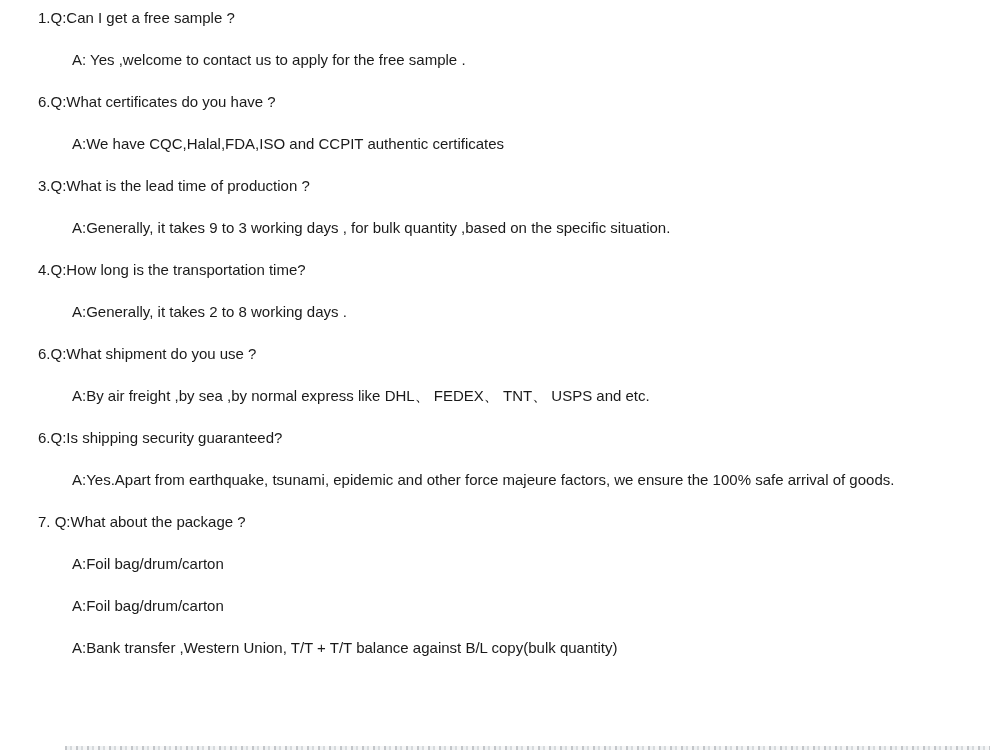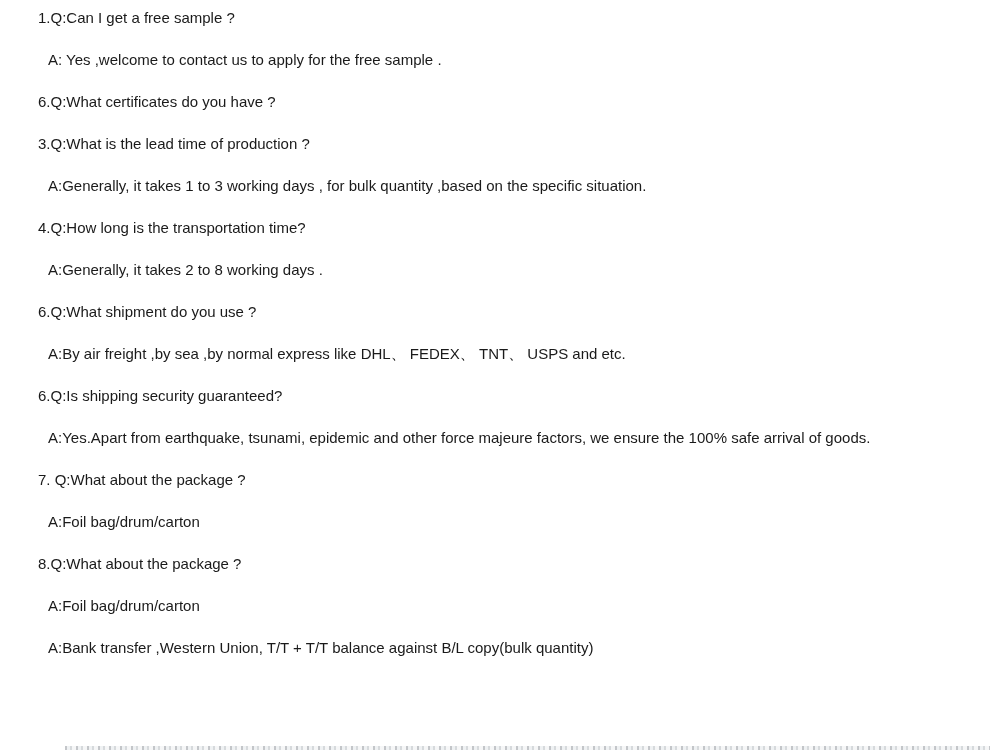--- a/index.html
+++ b/index.html
@@ -23,21 +23,21 @@
   .faq-line {
     line-height: 42px;
     font-size: 15px;
     color: #1a1a1a;
     white-space: pre;
   }
   .faq-line.question {
     padding-left: 38px;
   }
   .faq-line.answer {
-    padding-left: 48px;
+    padding-left: 72px;
   }
   .cutoff-strip {
     position: absolute;
     left: 65px;
     top: 746px;
     width: 925px;
     height: 4px;
     background: repeating-linear-gradient(
       90deg,
       #b9bcc0 0px, #b9bcc0 2px,
@@ -49,35 +49,35 @@
   }
 </style>
 </head>
 <body>
 
 <div class="faq-page">
   <div class="faq-line question">1.Q:Can I get a free sample ?</div>
   <div class="faq-line answer">A: Yes ,welcome to contact us to apply for the free sample .</div>
 
   <div class="faq-line question">6.Q:What certificates do you have ?</div>
+  <div class="faq-line answer">A:We have CQC,Halal,FDA,ISO and CCPIT authentic certificates</div>
 
   <div class="faq-line question">3.Q:What is the lead time of production ?</div>
-  <div class="faq-line answer">A:Generally, it takes 1 to 3 working days , for bulk quantity ,based on the specific situation.</div>
+  <div class="faq-line answer">A:Generally, it takes 9 to 3 working days , for bulk quantity ,based on the specific situation.</div>
 
   <div class="faq-line question">4.Q:How long is the transportation time?</div>
   <div class="faq-line answer">A:Generally, it takes 2 to 8 working days .</div>
 
   <div class="faq-line question">6.Q:What shipment do you use ?</div>
   <div class="faq-line answer">A:By air freight ,by sea ,by normal express like DHL、 FEDEX、 TNT、 USPS and etc.</div>
 
   <div class="faq-line question">6.Q:Is shipping security guaranteed?</div>
   <div class="faq-line answer">A:Yes.Apart from earthquake, tsunami, epidemic and other force majeure factors, we ensure the 100% safe arrival of goods.</div>
 
   <div class="faq-line question">7. Q:What about the package ?</div>
   <div class="faq-line answer">A:Foil bag/drum/carton</div>
 
-  <div class="faq-line question">8.Q:What about the package ?</div>
   <div class="faq-line answer">A:Foil bag/drum/carton</div>
 
   <div class="faq-line answer">A:Bank transfer ,Western Union, T/T + T/T balance against B/L copy(bulk quantity)</div>
 </div>
 
 <div class="cutoff-strip"></div>
 
 </body></html>

